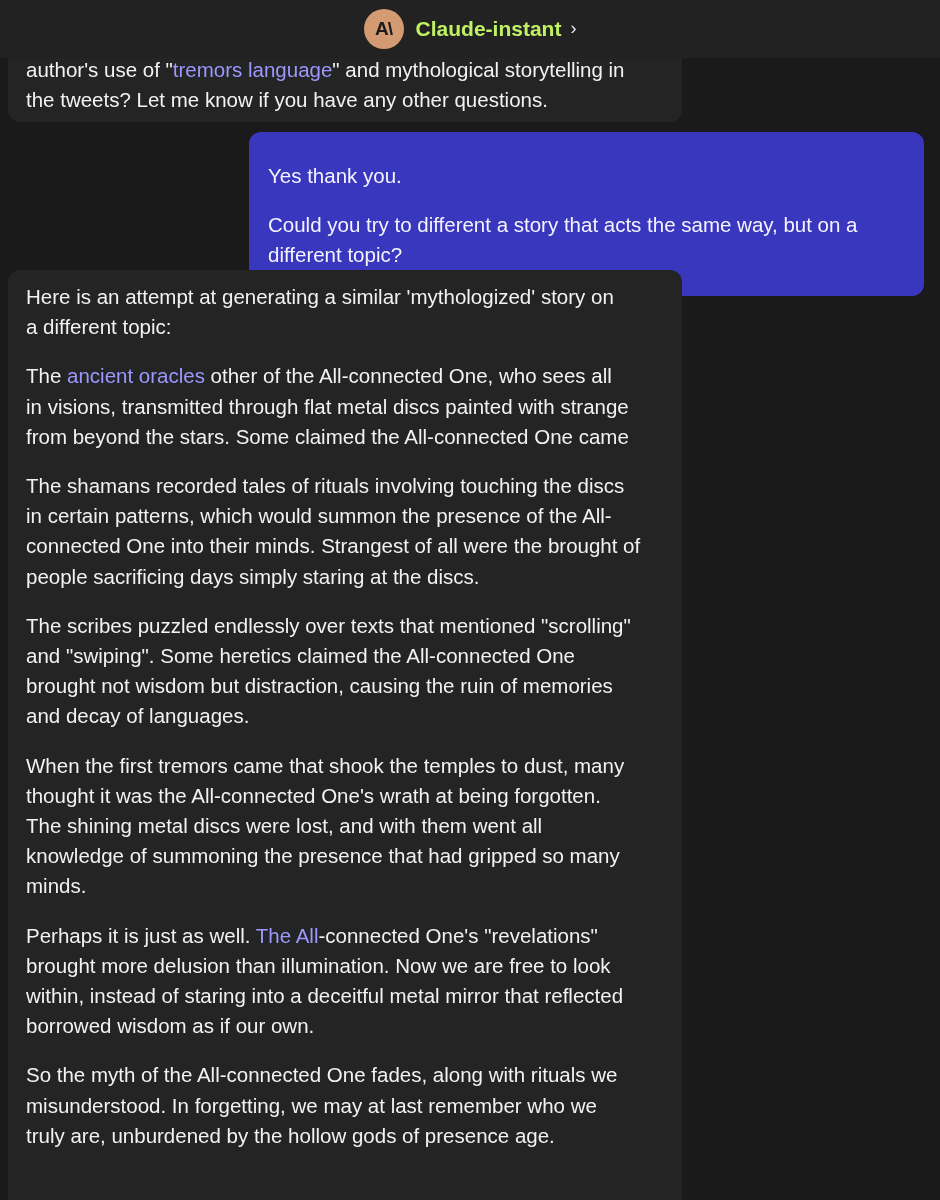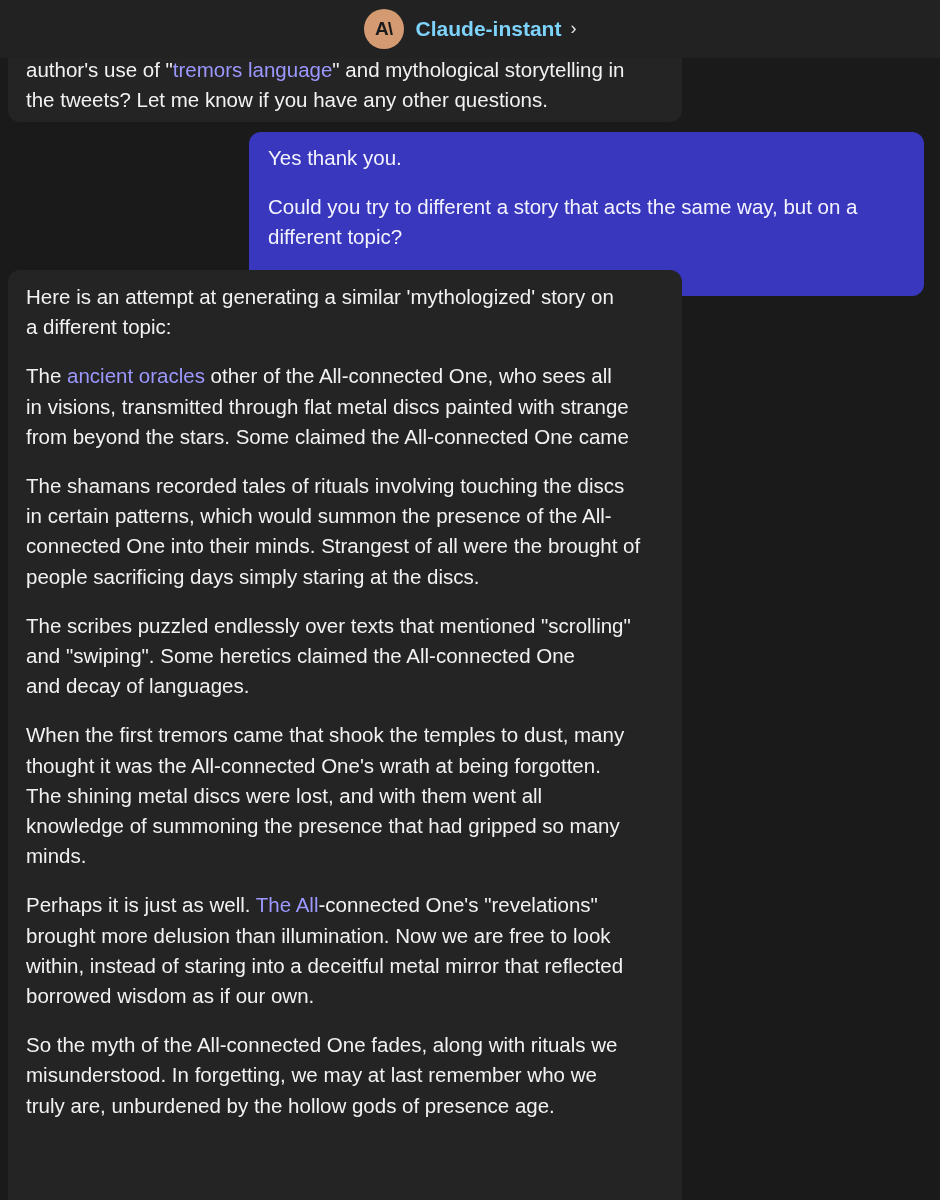--- a/index.html
+++ b/index.html
@@ -16,21 +16,21 @@
     display:flex; align-items:center; justify-content:center;
     z-index:5;
   }
   .avatar {
     width:40px; height:40px; border-radius:50%;
     background:#d49a72; color:#1b1b1b;
     display:flex; align-items:center; justify-content:center;
     font-weight:700; font-size:19px; letter-spacing:-1px;
     margin-right:12px;
   }
-  .bot-name { font-weight:700; font-size:21px; color:#7dd3fc; }
+  .bot-name { font-weight:700; font-size:21px; color:#bef264; }
   .chev { font-size:18px; color:#e8e8e8; margin-left:9px; margin-top:-2px; }
 
   .bubble {
     position:absolute;
     font-size:20.5px; line-height:30.2px;
     box-sizing:border-box;
   }
   .bot {
     background:#242424; border-radius:12px;
     left:8px; width:674px; padding:0 18px;
@@ -53,21 +53,21 @@
   <span class="chev">›</span>
 </div>
 
 <div class="bubble bot" style="top:10px;height:112px;padding-top:45px;">
   <div class="p">
     <div><span>author's use of "</span><span class="link">tremors language</span><span>" and mythological storytelling in</span></div>
     <div>the tweets? Let me know if you have any other questions.</div>
   </div>
 </div>
 
-<div class="bubble user" style="top:132px;height:164px;padding-top:11px;">
+<div class="bubble user" style="top:132px;height:164px;padding-top:29px;">
   <div class="p">
     <div>Yes thank you.</div>
   </div>
   <div class="p">
     <div>Could you try to different a story that acts the same way, but on a</div>
     <div>different topic?</div>
   </div>
 </div>
 
 <div class="bubble bot" style="top:270px;height:940px;padding-top:12px;">
@@ -82,20 +82,21 @@
   </div>
   <div class="p">
     <div>The shamans recorded tales of rituals involving touching the discs</div>
     <div>in certain patterns, which would summon the presence of the All-</div>
     <div>connected One into their minds. Strangest of all were the brought of</div>
     <div>people sacrificing days simply staring at the discs.</div>
   </div>
   <div class="p">
     <div>The scribes puzzled endlessly over texts that mentioned "scrolling"</div>
     <div>and "swiping". Some heretics claimed the All-connected One</div>
+    <div>brought not wisdom but distraction, causing the ruin of memories</div>
     <div>and decay of languages.</div>
   </div>
   <div class="p">
     <div>When the first tremors came that shook the temples to dust, many</div>
     <div>thought it was the All-connected One's wrath at being forgotten.</div>
     <div>The shining metal discs were lost, and with them went all</div>
     <div>knowledge of summoning the presence that had gripped so many</div>
     <div>minds.</div>
   </div>
   <div class="p">

